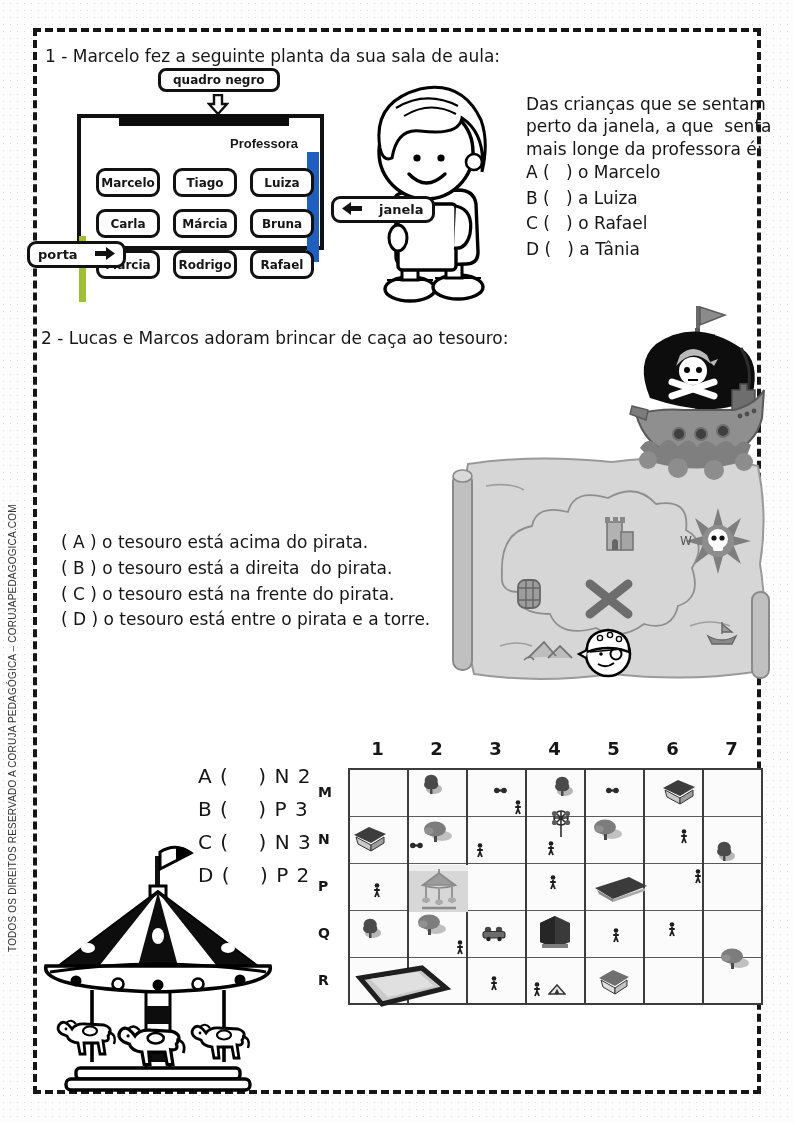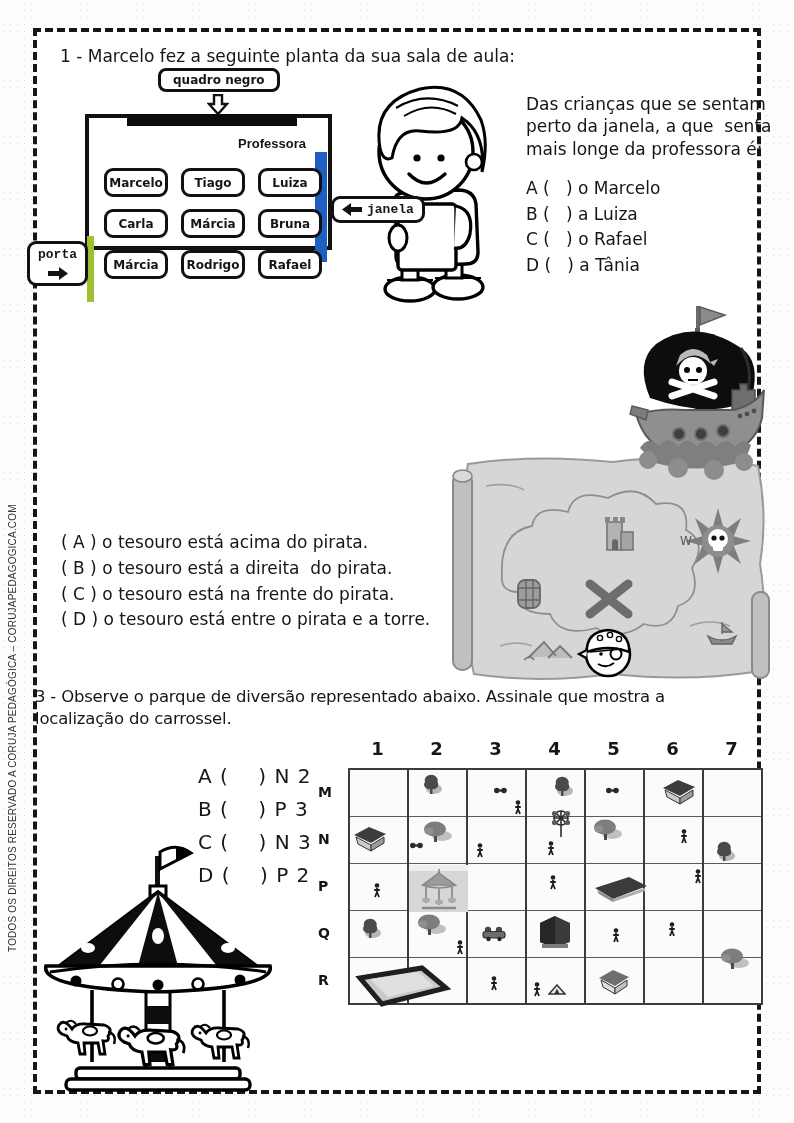--- a/index.html
+++ b/index.html
@@ -34,26 +34,26 @@
     display:grid; grid-template-columns:repeat(3,64px); column-gap:13px; row-gap:12px;
   }
   .desk {
     height:29px; border:3px solid #111; border-radius:9px;
     display:flex; align-items:center; justify-content:center;
     font-size:12px; font-weight:bold; background:#fff;
   }
   .window-bar { position:absolute; right:1px; top:34px; width:12px; height:110px; background:#1e5fc1; }
   .door-bar { position:absolute; left:-2px; top:118px; width:7px; height:66px; background:#9fc131; }
   .tag-box {
-    display:inline-flex; align-items:center; gap:5px;
+    display:inline-flex; gap:17px;
     border:3.5px solid #111; border-radius:9px; padding:3px 8px;
-    background:#fff; font-size:13px; font-weight:bold; z-index:5;font-family:Liberation Mono, monospace;
+    background:#fff; font-size:13px; font-weight:bold; z-index:5;
   }
   .q1-right { width:252px; font-size:17px; line-height:1.32; }
-  .q1-opts { margin-top:16px; }
+  .q1-opts { margin-top:0; }
   .q1-opts .opt { line-height:1.5; }
 
   
   .q2-body { width:506px; font-size:17px; line-height:1.38; text-align:justify; }
   .q2-opts .opt { font-size:17px; line-height:1.52; }
 
   
   .q3-title { width:706px; font-size:16.5px; line-height:1.35; letter-spacing:-0.2px; }
   .q3-opts .opt { font-size:20px; line-height:1.65; letter-spacing:1px; }
   .park-grid {
@@ -79,46 +79,46 @@
   }
 </style>
 </head>
 <body>
 
 <div class="page">
   <div class="frame"></div>
 
   <div class="credit">TODOS OS DIREITOS RESERVADO A CORUJA PEDAGÓGICA – CORUJAPEDAGOGICA.COM</div>
 
-  <div class="abs q-title txt" style="left:60px; top:46px;">1 - Marcelo fez a seguinte planta da sua sala de aula:</div>
+  <div class="abs q-title txt" style="left:45px; top:46px;">1 - Marcelo fez a seguinte planta da sua sala de aula:</div>
 
   <div class="abs board-label" style="left:158px; top:68px;">quadro negro</div>
   <svg class="abs" style="left:207px; top:94px;" width="22" height="22" viewBox="0 0 22 22">
     <polygon points="7,1 15,1 15,10 20,10 11,20 2,10 7,10" fill="#fff" stroke="#111" stroke-width="2.4"></polygon>
   </svg>
 
-  <div class="abs classroom" style="left:85px; top:114px; width:247px; height:136px;">
+  <div class="abs classroom" style="left:77px; top:114px; width:247px; height:136px;">
     <div class="blackboard"></div>
     <div class="teacher">Professora</div>
     <div class="window-bar"></div>
     <div class="door-bar"></div>
     <div class="desks">
       <div class="desk">Marcelo</div>
       <div class="desk">Tiago</div>
       <div class="desk">Luiza</div>
       <div class="desk">Carla</div>
       <div class="desk">Márcia</div>
       <div class="desk">Bruna</div>
       <div class="desk">Márcia</div>
       <div class="desk">Rodrigo</div>
       <div class="desk">Rafael</div>
     </div>
   </div>
 
-  <div class="abs tag-box" style="left:27px; top:241px;flex-direction:column;">
+  <div class="abs tag-box" style="left:27px; top:241px;">
     <span>porta</span>
     <svg width="20" height="13" viewBox="0 0 20 13">
       <polygon points="0,4 11,4 11,0 20,6.5 11,13 11,9 0,9" fill="#111"></polygon>
     </svg>
   </div>
 
   <div class="abs tag-box" style="left:331px; top:196px;">
     <svg width="20" height="13" viewBox="0 0 20 13">
       <polygon points="20,4 9,4 9,0 0,6.5 9,13 9,9 20,9" fill="#111"></polygon>
     </svg>
@@ -148,20 +148,21 @@
   <div class="abs q1-right" style="left:526px; top:93px;">
     <div class="txt">Das crianças que se sentam perto da janela, a que  senta mais longe da professora é:</div>
     <div class="q1-opts">
       <div class="opt txt">A (   ) o Marcelo</div>
       <div class="opt txt">B (   ) a Luiza</div>
       <div class="opt txt">C (   ) o Rafael</div>
       <div class="opt txt">D (   ) a Tânia</div>
     </div>
   </div>
 
+  <div class="abs q-title txt" style="left:41px; top:328px;">2 - Lucas e Marcos adoram brincar de caça ao tesouro:</div>
 
   <div class="abs q2-opts" style="left:61px; top:530px;">
     <div class="opt txt">( A ) o tesouro está acima do pirata.</div>
     <div class="opt txt">( B ) o tesouro está a direita  do pirata.</div>
     <div class="opt txt">( C ) o tesouro está na frente do pirata.</div>
     <div class="opt txt">( D ) o tesouro está entre o pirata e a torre.</div>
   </div>
 
   <svg class="abs" style="left:440px; top:446px;" width="345" height="242" viewBox="0 0 345 242">
     <path d="M28,18 Q95,8 172,16 Q258,6 318,20 Q328,70 320,118 Q330,178 314,226 Q248,236 172,228 Q98,238 34,228 Q20,172 26,120 Q18,66 28,18 Z" fill="#d6d6d6" stroke="#9a9a9a" stroke-width="2"></path>
@@ -239,21 +240,20 @@
     <circle cx="118" cy="118" r="2.4" fill="#4f4f4f"></circle>
       <circle cx="125" cy="116" r="2.4" fill="#4f4f4f"></circle>
       <circle cx="132" cy="113" r="2.4" fill="#4f4f4f"></circle>
     <path d="M18,150 q9,-14 19,-1 q9,-14 19,0 q10,-13 19,0 q9,-12 19,0 q10,-12 19,0 q8,-10 16,-2 l-6,16 q-45,14 -90,2 Z" fill="#7f7f7f"></path>
     <circle cx="26" cy="162" r="9" fill="#8d8d8d"></circle>
       <circle cx="56" cy="170" r="10" fill="#8d8d8d"></circle>
       <circle cx="92" cy="172" r="10" fill="#8d8d8d"></circle>
       <circle cx="122" cy="164" r="9" fill="#8d8d8d"></circle>
   </svg>
 
-  <div class="abs q3-title txt" style="left:35px; top:686px;">3 - Observe o parque de diversão representado abaixo. Assinale que mostra a localização do carrossel.</div>
 
   <div class="abs q3-opts" style="left:198px; top:760px;">
     <div class="opt txt">A (    ) N 2</div>
     <div class="opt txt">B (    ) P 3</div>
     <div class="opt txt">C (    ) N 3</div>
     <div class="opt txt">D (    ) P 2</div>
   </div>
 
   <div class="col-headers">
     <span>1</span>

